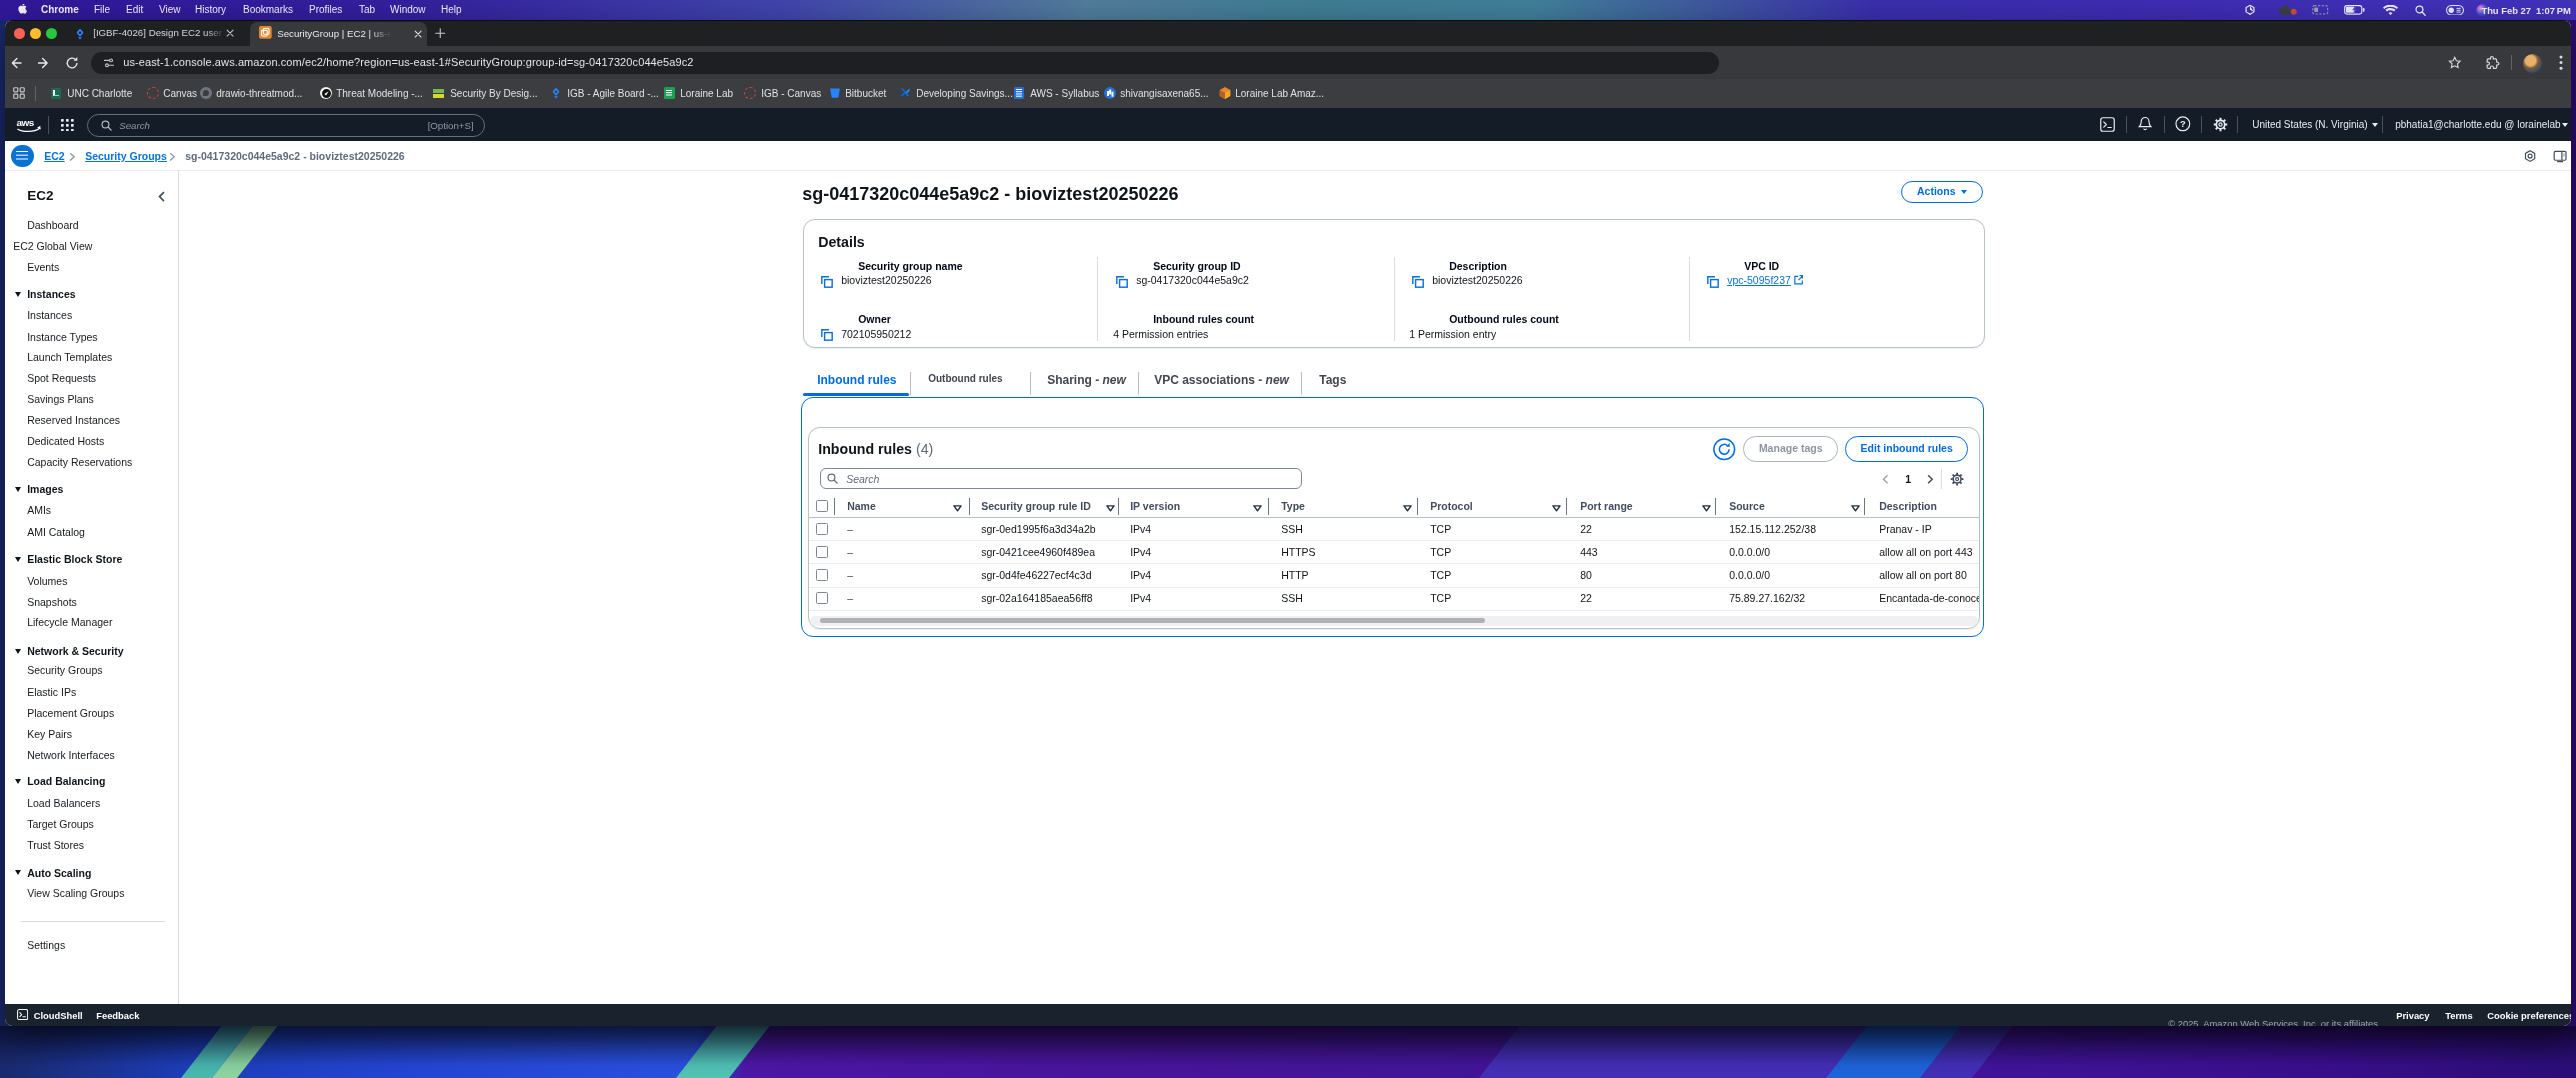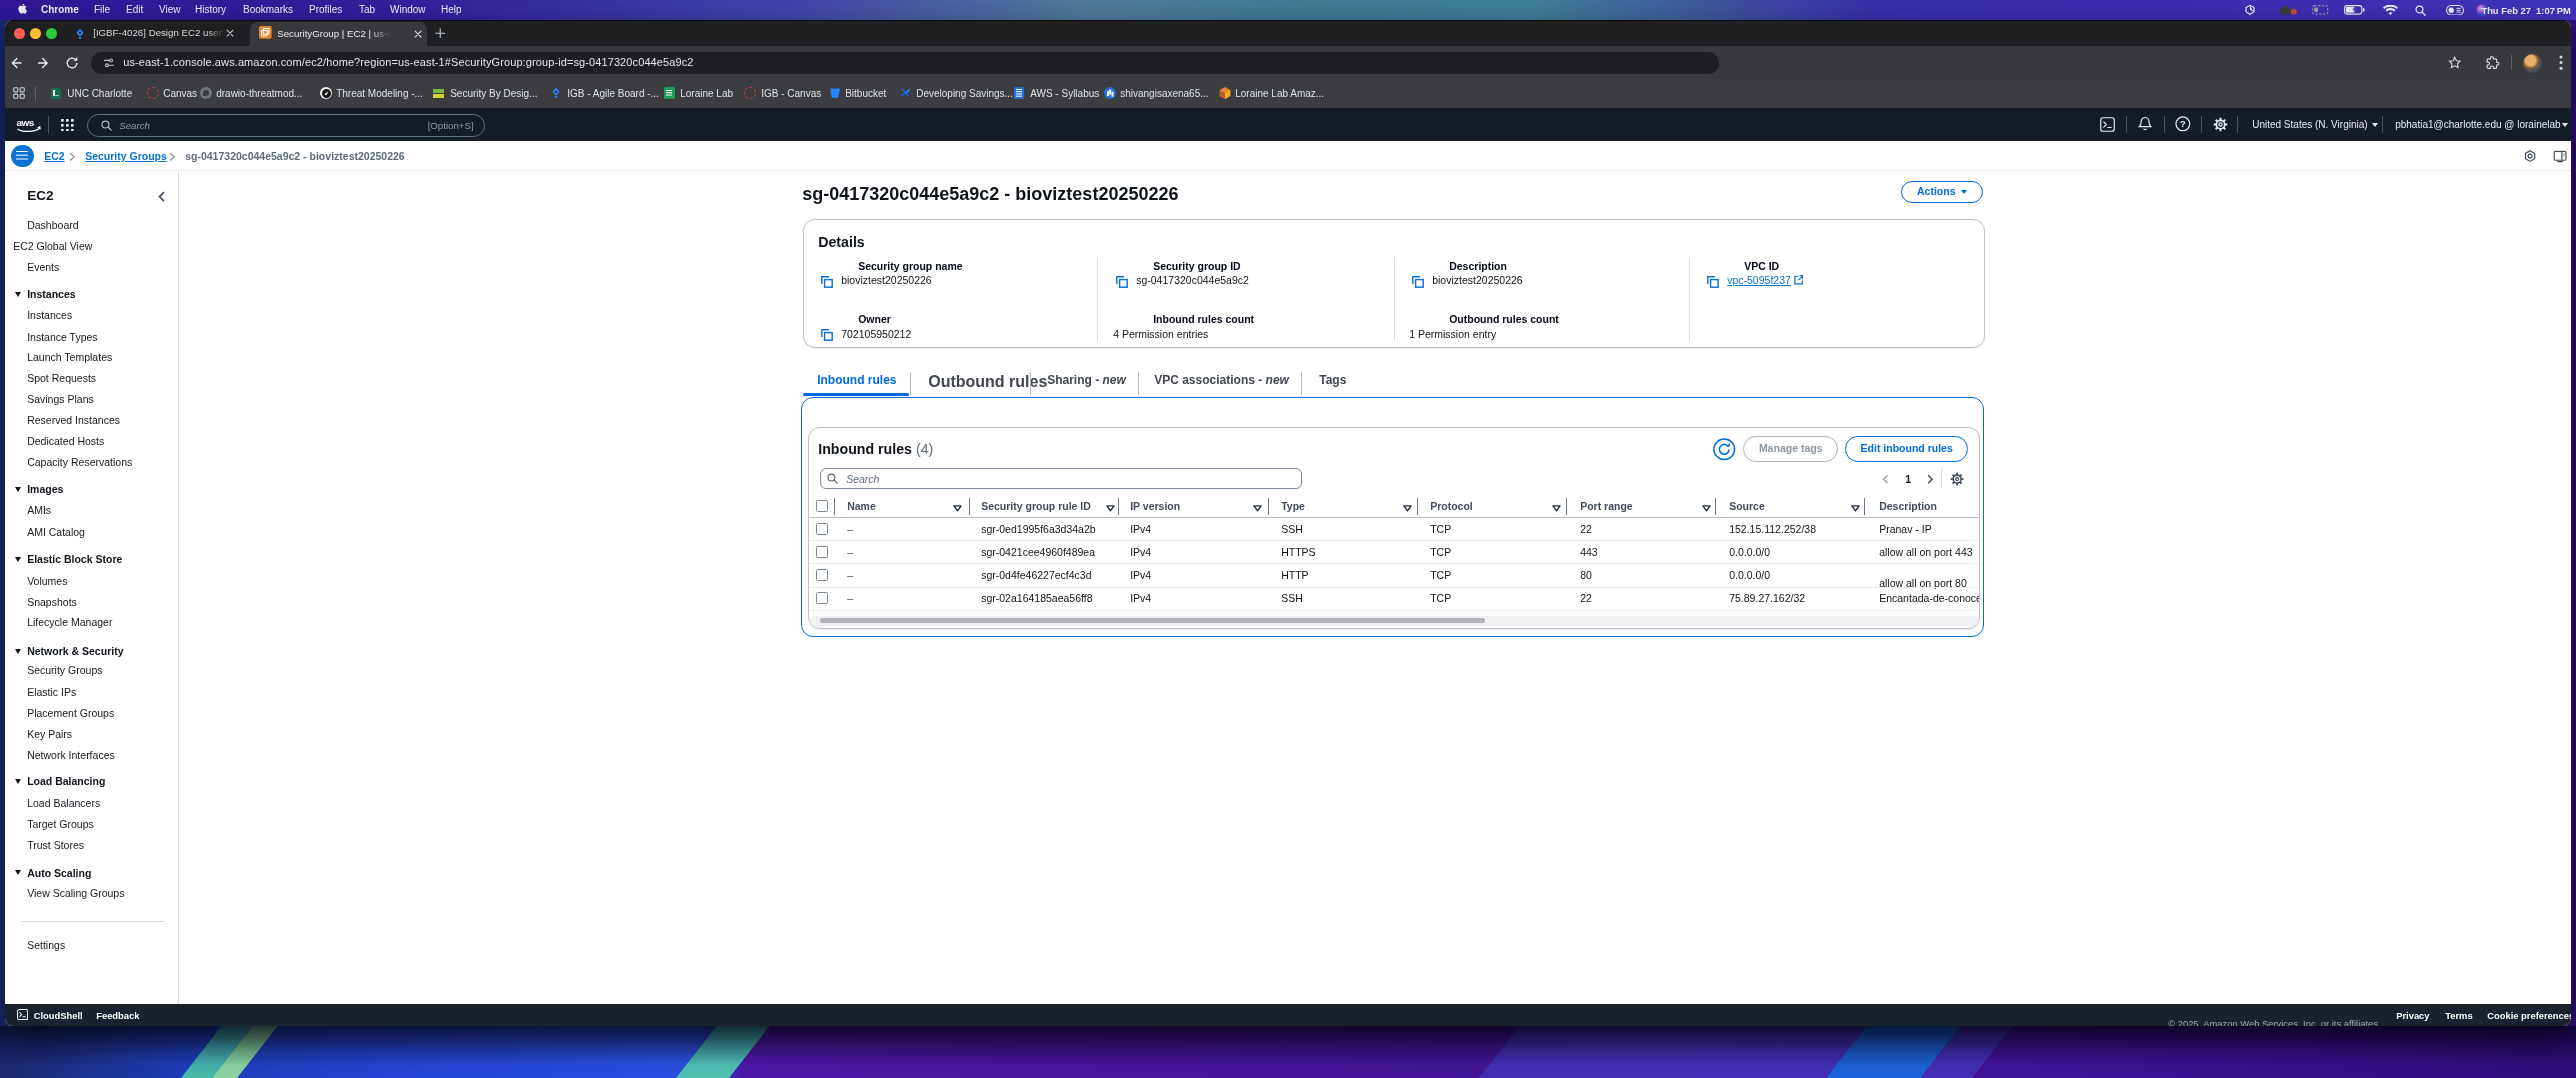--- a/index.html
+++ b/index.html
@@ -451,21 +451,21 @@
               <path d="M10.6 1.1H1.1v9.5"></path>
               <rect x="4.8" y="4.8" width="10.1" height="10.1"></rect>
             </g>
           </svg></div>
         <div class="abs val" style="left:836px;top:157px;">702105950212</div>
         <div class="abs lbl" style="left:1108px;top:142px;">Inbound rules count</div>
         <div class="abs val" style="left:1108px;top:157px;">4 Permission entries</div>
         <div class="abs lbl" style="left:1404px;top:142px;">Outbound rules count</div>
         <div class="abs val" style="left:1404px;top:157px;">1 Permission entry</div>
         <div class="abs" style="left:812px;top:202px;font-size:12px;font-weight:bold;color:#006ce0;">Inbound rules</div>
-        <div class="abs" style="left:923px;top:202px;font-size:16px;font-weight:bold;color:#424650;">Outbound rules</div>
+        <div class="abs" style="left:923px;top:202px;font-size:10px;font-weight:bold;color:#424650;">Outbound rules</div>
         <div class="abs" style="left:1042px;top:202px;font-size:12px;font-weight:bold;color:#424650;">Sharing - <i>new</i></div>
         <div class="abs" style="left:1149px;top:202px;font-size:12px;font-weight:bold;color:#424650;">VPC associations - <i>new</i></div>
         <div class="abs" style="left:1314px;top:202px;font-size:12px;font-weight:bold;color:#424650;">Tags</div>
         <div class="colsep" style="left:905px;top:201px;height:22.5px;"></div>
         <div class="colsep" style="left:1025px;top:201px;height:22.5px;"></div>
         <div class="colsep" style="left:1133px;top:201px;height:22.5px;"></div>
         <div class="colsep" style="left:1296px;top:201px;height:22.5px;"></div>
         <div class="abs" style="left:798px;top:222px;width:106px;height:3px;background:#006ce0;border-radius:1.5px;"></div>
         <div class="abs" style="left:796px;top:226px;width:1183px;height:240px;border:1.5px solid #006ce0;border-radius:12px;"></div>
         <div class="card" style="left:803px;top:256px;width:1172px;height:202px;box-shadow:0 0.7px 1.5px rgba(15,20,26,.08);"></div>
@@ -567,21 +567,21 @@
         <div class="cell" style="left:1874px;top:375px;">allow all on port 443</div>
         <div class="abs" style="left:804px;top:392px;width:1170px;height:0.7px;background:#ebebf0;"></div>
         <div class="cb" style="left:811px;top:398px;"></div>
         <div class="cell" style="left:842px;top:398px;color:#414d5c;">–</div>
         <div class="cell" style="left:976px;top:398px;">sgr-0d4fe46227ecf4c3d</div>
         <div class="cell" style="left:1125px;top:398px;">IPv4</div>
         <div class="cell" style="left:1276px;top:398px;">HTTP</div>
         <div class="cell" style="left:1425px;top:398px;">TCP</div>
         <div class="cell" style="left:1575px;top:398px;">80</div>
         <div class="cell" style="left:1724px;top:398px;">0.0.0.0/0</div>
-        <div class="cell" style="left:1874px;top:398px;margin-top:8px;">allow all on port 80</div>
+        <div class="cell" style="left:1874px;top:398px;">allow all on port 80</div>
         <div class="abs" style="left:804px;top:416px;width:1170px;height:0.7px;background:#ebebf0;"></div>
         <div class="cb" style="left:811px;top:421px;"></div>
         <div class="cell" style="left:842px;top:421px;color:#414d5c;">–</div>
         <div class="cell" style="left:976px;top:421px;">sgr-02a164185aea56ff8</div>
         <div class="cell" style="left:1125px;top:421px;">IPv4</div>
         <div class="cell" style="left:1276px;top:421px;">SSH</div>
         <div class="cell" style="left:1425px;top:421px;">TCP</div>
         <div class="cell" style="left:1575px;top:421px;">22</div>
         <div class="cell" style="left:1724px;top:421px;">75.89.27.162/32</div>
         <div class="cell" style="left:1874px;top:421px;width:100px;overflow:hidden;">Encantada-de-conocer-</div>

